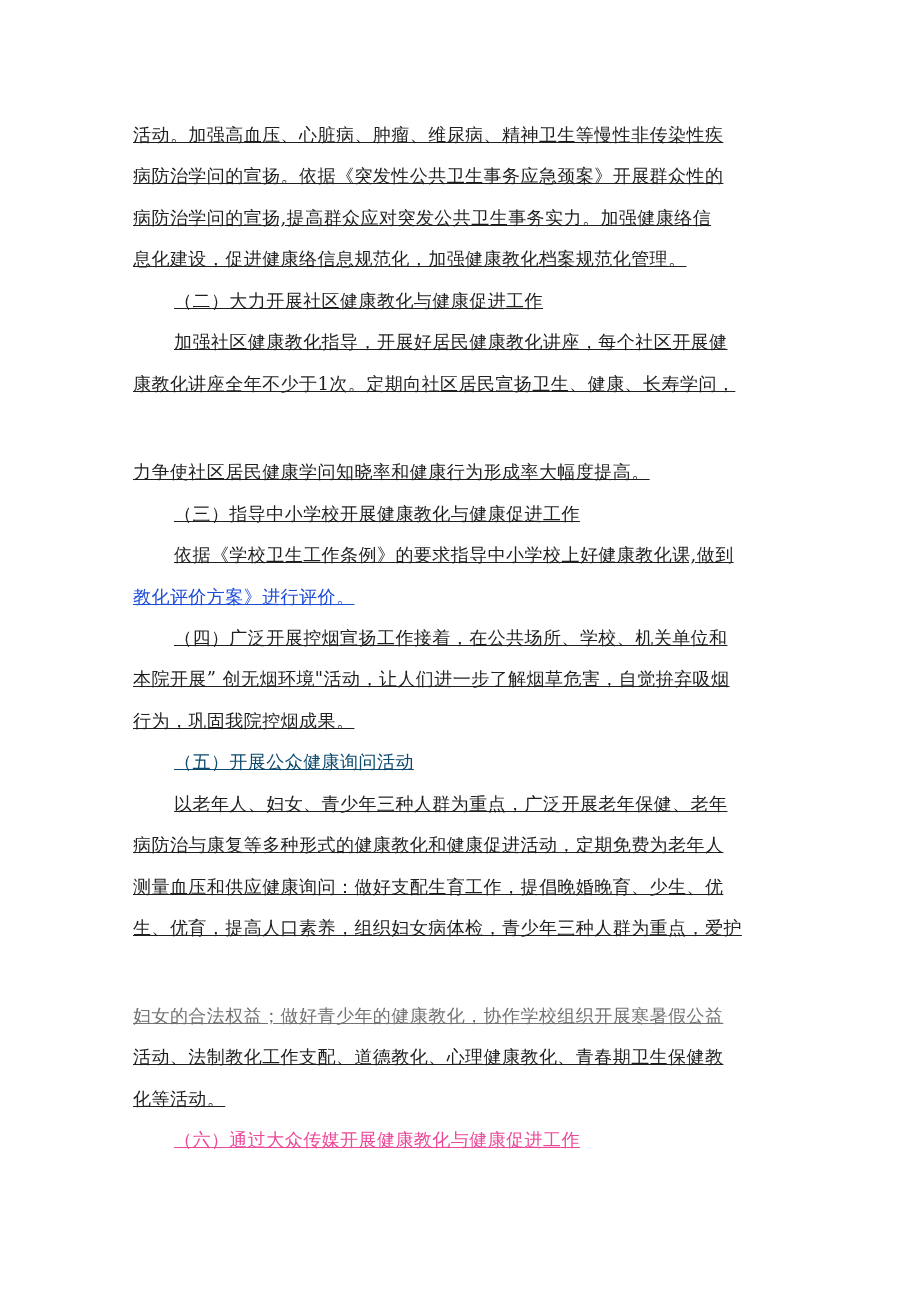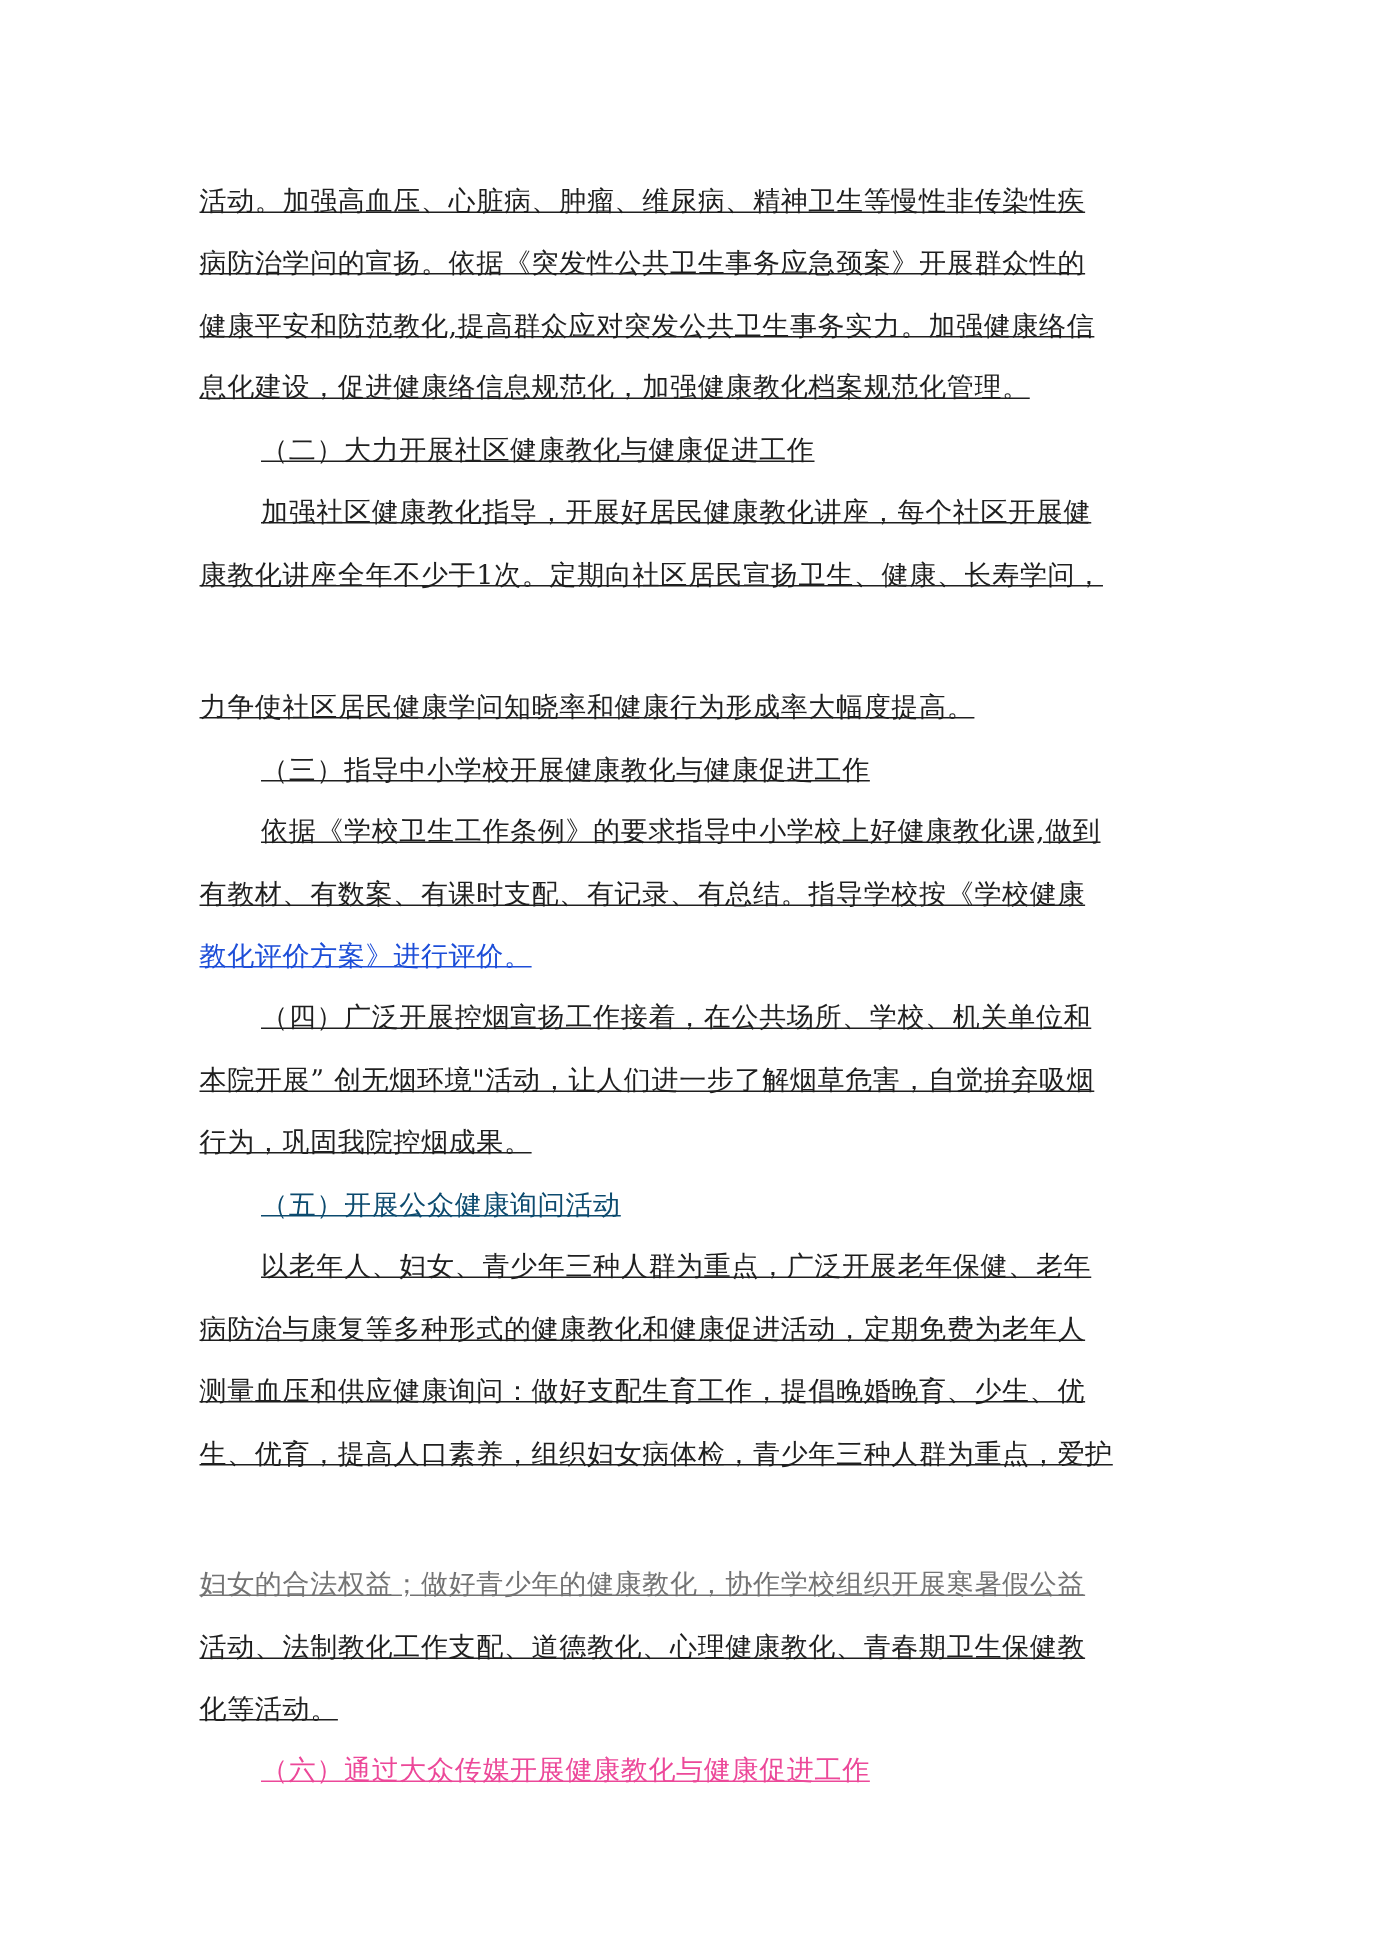--- a/index.html
+++ b/index.html
@@ -35,29 +35,28 @@
   .line.indent {
     text-indent: 41px;
   }
 </style>
 </head>
 <body>
 
 <div class="page" style="background: rgb(255, 255, 255);">
     <p class="line" style="color: rgb(31, 31, 31);">活动。加强高血压、心脏病、肿瘤、维尿病、精神卫生等慢性非传染性疾</p>
     <p class="line" style="color: rgb(31, 31, 31);">病防治学问的宣扬。依据《突发性公共卫生事务应急颈案》开展群众性的</p>
-    <p class="line" style="color: rgb(31, 31, 31);">健康平安和防范教化,提高群众应对突发公共卫生事务实力。加强健康络信</p>
+    <p class="line" style="color: rgb(31, 31, 31);">病防治学问的宣扬,提高群众应对突发公共卫生事务实力。加强健康络信</p>
     <p class="line" style="color: rgb(31, 31, 31);">息化建设，促进健康络信息规范化，加强健康教化档案规范化管理。</p>
     <p class="line indent" style="color: rgb(31, 31, 31);">（二）大力开展社区健康教化与健康促进工作</p>
     <p class="line indent" style="color: rgb(31, 31, 31);">加强社区健康教化指导，开展好居民健康教化讲座，每个社区开展健</p>
     <p class="line" style="color: rgb(31, 31, 31);">康教化讲座全年不少于1次。定期向社区居民宣扬卫生、健康、长寿学问，</p>
     <p class="line" style="color: rgb(31, 31, 31); margin-top: 47px;">力争使社区居民健康学问知晓率和健康行为形成率大幅度提高。</p>
     <p class="line indent" style="color: rgb(31, 31, 31);">（三）指导中小学校开展健康教化与健康促进工作</p>
     <p class="line indent" style="color: rgb(31, 31, 31);">依据《学校卫生工作条例》的要求指导中小学校上好健康教化课,做到</p>
-    <p class="line" style="color: rgb(31, 31, 31);">有教材、有数案、有课时支配、有记录、有总结。指导学校按《学校健康</p>
     <p class="line" style="color: #1d4ed8;">教化评价方案》进行评价。</p>
     <p class="line indent" style="color: rgb(31, 31, 31);">（四）广泛开展控烟宣扬工作接着，在公共场所、学校、机关单位和</p>
     <p class="line" style="color: rgb(31, 31, 31);">本院开展” 创无烟环境"活动，让人们进一步了解烟草危害，自觉拚弃吸烟</p>
     <p class="line" style="color: rgb(31, 31, 31);">行为，巩固我院控烟成果。</p>
     <p class="line indent" style="color: #0c4a6e;">（五）开展公众健康询问活动</p>
     <p class="line indent" style="color: rgb(31, 31, 31);">以老年人、妇女、青少年三种人群为重点，广泛开展老年保健、老年</p>
     <p class="line" style="color: rgb(31, 31, 31);">病防治与康复等多种形式的健康教化和健康促进活动，定期免费为老年人</p>
     <p class="line" style="color: rgb(31, 31, 31);">测量血压和供应健康询问：做好支配生育工作，提倡晚婚晚育、少生、优</p>
     <p class="line" style="color: rgb(31, 31, 31);">生、优育，提高人口素养，组织妇女病体检，青少年三种人群为重点，爱护</p>
     <p class="line" style="color: #737373; margin-top: 46px;">妇女的合法权益；做好青少年的健康教化，协作学校组织开展寒暑假公益</p>

